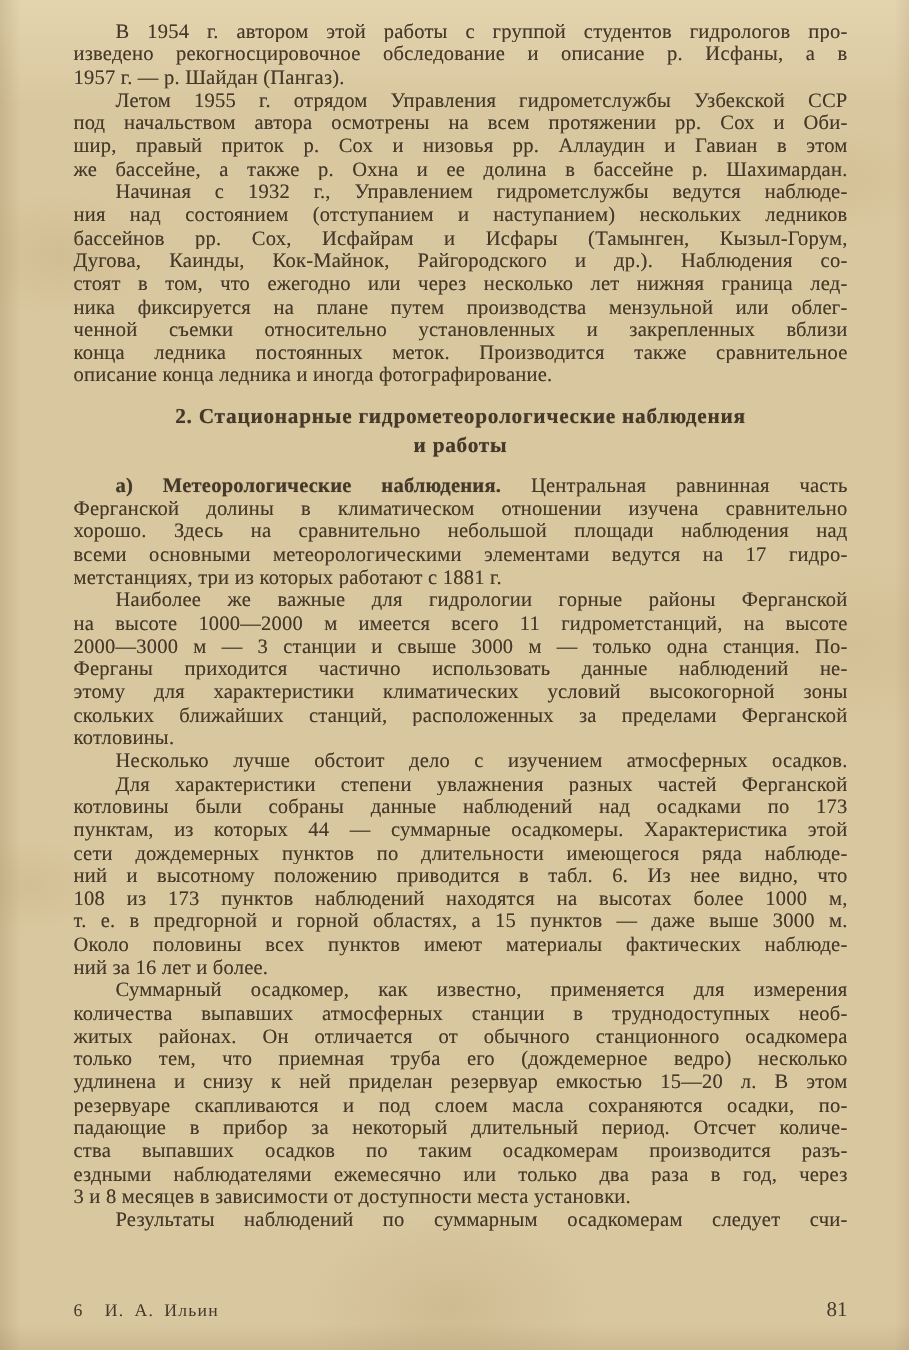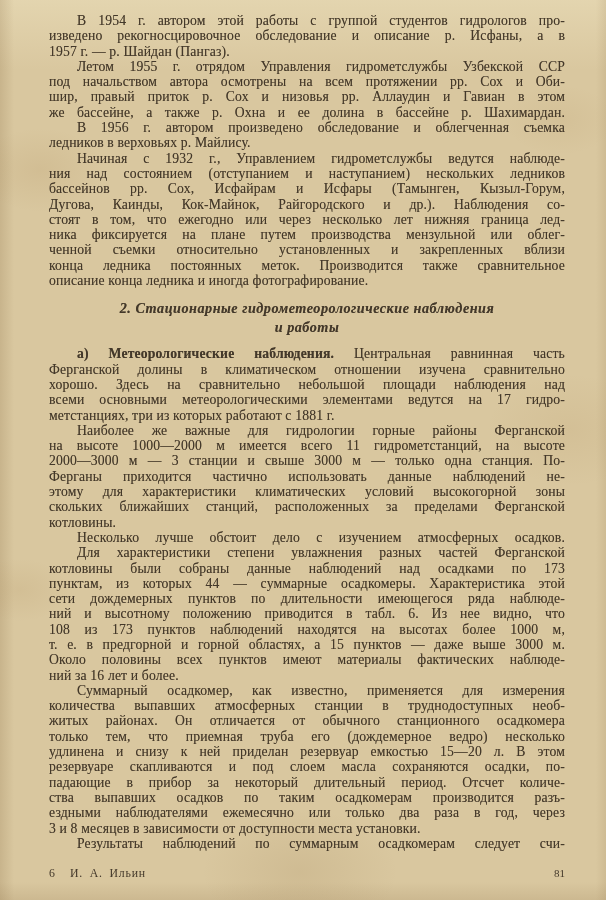--- a/index.html
+++ b/index.html
@@ -41,55 +41,50 @@
     margin:11px 0 9px 0;
     text-align:center;
   }
   .heading .hl {
     display:block;
     font-weight:bold;
     font-size:14.2px;
     line-height:19px;
     letter-spacing:.5px;
     text-shadow:0 0 .5px rgba(50,38,20,.5);
-    font-style:italic;
   }
   .lead-bold { font-weight:bold; text-shadow:0 0 .5px rgba(50,38,20,.5); }
   .footer {
     position:absolute; left:49px; top:866px; width:516px;
     display:flex; justify-content:space-between; align-items:baseline;
     font-size:11.8px; line-height:14px;
   }
   .footer .left { display:flex; gap:15px; }
   .footer .author { letter-spacing:.8px; word-spacing:3px; }
-  .footer .pagenum { font-size:11px; }
+  .footer .pagenum { font-size:14px; }
 </style>
 </head>
 <body>
 
 <div class="page">
   <div class="text-block">
 
     <div class="para indent">
         <div class="ln">В 1954 г. автором этой работы с группой студентов гидрологов про-</div>
         <div class="ln">изведено рекогносцировочное обследование и описание р. Исфаны, а в</div>
         <div class="ln last">1957 г. — р. Шайдан (Пангаз).</div>
       </div>
 
     <div class="para indent">
         <div class="ln">Летом 1955 г. отрядом Управления гидрометслужбы Узбекской ССР</div>
         <div class="ln">под начальством автора осмотрены на всем протяжении рр. Сох и Оби-</div>
         <div class="ln">шир, правый приток р. Сох и низовья рр. Аллаудин и Гавиан в этом</div>
         <div class="ln">же бассейне, а также р. Охна и ее долина в бассейне р. Шахимардан.</div>
       </div>
 
-    <div class="para indent">
-        <div class="ln">В 1956 г. автором произведено обследование и облегченная съемка</div>
-        <div class="ln last">ледников в верховьях р. Майлису.</div>
-      </div>
 
     <div class="para indent">
         <div class="ln">Начиная с 1932 г., Управлением гидрометслужбы ведутся наблюде-</div>
         <div class="ln">ния над состоянием (отступанием и наступанием) нескольких ледников</div>
         <div class="ln">бассейнов рр. Сох, Исфайрам и Исфары (Тамынген, Кызыл-Горум,</div>
         <div class="ln">Дугова, Каинды, Кок-Майнок, Райгородского и др.). Наблюдения со-</div>
         <div class="ln">стоят в том, что ежегодно или через несколько лет нижняя граница лед-</div>
         <div class="ln">ника фиксируется на плане путем производства мензульной или облег-</div>
         <div class="ln">ченной съемки относительно установленных и закрепленных вблизи</div>
         <div class="ln">конца ледника постоянных меток. Производится также сравнительное</div>

